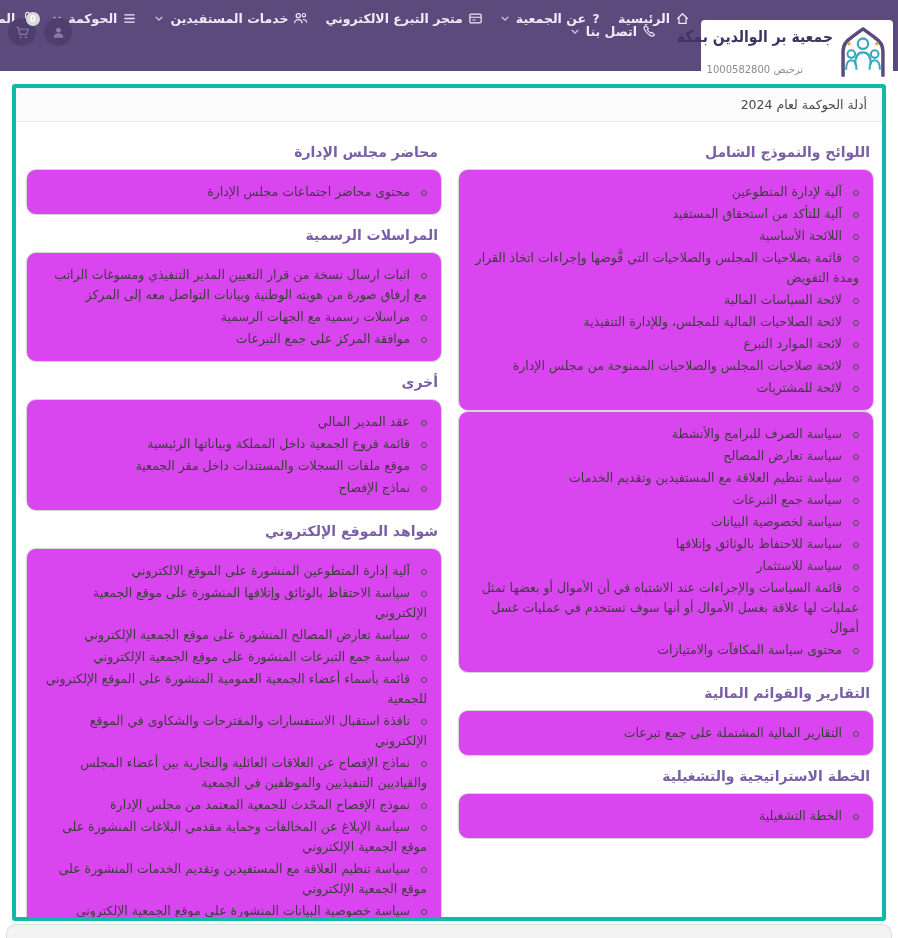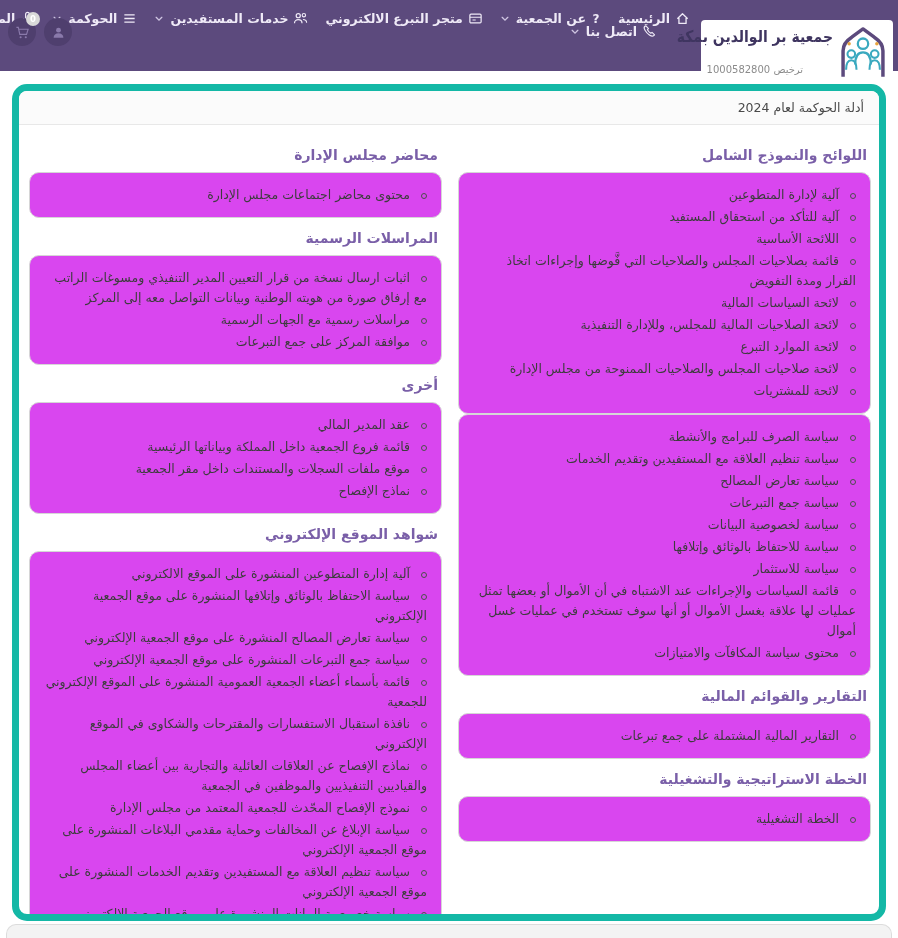--- a/index.html
+++ b/index.html
@@ -30,21 +30,21 @@
   .header-actions { position:absolute; top:18px; left:8px; display:flex; flex-direction:row-reverse; gap:8px; }
   .hbtn { position:relative; width:28px; height:28px; border-radius:50%; background:#4f3f6e;
     display:flex; align-items:center; justify-content:center; color:#8a7aab; cursor:pointer; }
   .hbtn svg { width:15px; height:15px; }
   .badge { position:absolute; top:-6px; left:18px; min-width:14px; height:14px; border-radius:50%;
     background:#d9d9d9; color:#ffffff; font-size:8.5px; font-weight:bold;
     display:flex; align-items:center; justify-content:center; }
 
   
   .card { position:absolute; top:84px; left:12px; right:12px; bottom:17px;
-    background:#ffffff; border:7px solid #14b8a6; border-radius:15px; overflow:hidden; }
+    background:#ffffff; border:4px solid #14b8a6; border-radius:3px; overflow:hidden; }
   .card-header { background:#fbfbfb; border-bottom:1px solid #e8e8e8; padding:9px 15px;
     font-size:12.5px; color:#4a4a4a; border-radius:5px 5px 0 0; }
   .card-body { padding:10px 8px 0 8px; display:grid; grid-template-columns:1fr 1fr; column-gap:14px;
     align-items:start; }
 
   .sec-title { color:#7a5fa8; font-size:14px; font-weight:bold; margin:12px 4px 9px 0; }
   .sec-box { background:#d946ef; border:1px solid #d6d6d6; border-radius:10px; padding:11px 14px; margin-left:2px; }
   .sec-box ul { list-style:none; }
   .sec-box li { font-size:12.5px; color:#3d3d3d; line-height:20px; padding:1px 0; cursor:pointer; }
   .bullet { display:inline-block; width:6px; height:6px; border:1.6px solid #4d4d4d; border-radius:50%;
@@ -191,22 +191,22 @@
             <li><span class="bullet"></span><span>لائحة السياسات المالية</span></li>
             <li><span class="bullet"></span><span>لائحة الصلاحيات المالية للمجلس، وللإدارة التنفيذية</span></li>
             <li><span class="bullet"></span><span>لائحة الموارد التبرع</span></li>
             <li><span class="bullet"></span><span>لائحة صلاحيات المجلس والصلاحيات الممنوحة من مجلس الإدارة</span></li>
             <li><span class="bullet"></span><span>لائحة للمشتريات</span></li>
           </ul>
         </div>
         <div class="sec-box">
           <ul>
             <li><span class="bullet"></span><span>سياسة الصرف للبرامج والأنشطة</span></li>
+            <li><span class="bullet"></span><span>سياسة تعارض المصالح</span></li>
             <li><span class="bullet"></span><span>سياسة تنظيم العلاقة مع المستفيدين وتقديم الخدمات</span></li>
-            <li><span class="bullet"></span><span>سياسة تعارض المصالح</span></li>
             <li><span class="bullet"></span><span>سياسة جمع التبرعات</span></li>
             <li><span class="bullet"></span><span>سياسة لخصوصية البيانات</span></li>
             <li><span class="bullet"></span><span>سياسة للاحتفاظ بالوثائق وإتلافها</span></li>
             <li><span class="bullet"></span><span>سياسة للاستثمار</span></li>
             <li><span class="bullet"></span><span>قائمة السياسات والإجراءات عند الاشتباه في أن الأموال أو بعضها تمثل عمليات لها علاقة بغسل الأموال أو أنها سوف تستخدم في عمليات غسل أموال</span></li>
             <li><span class="bullet"></span><span>محتوى سياسة المكافآت والامتيازات</span></li>
           </ul>
         </div>
         <h3 class="sec-title">التقارير والقوائم المالية</h3>
         <div class="sec-box">

